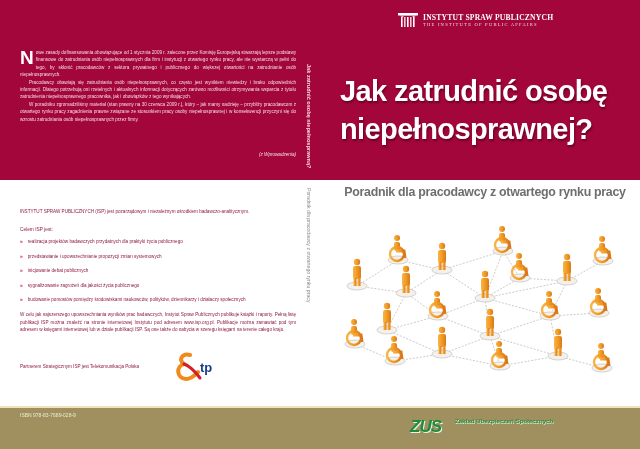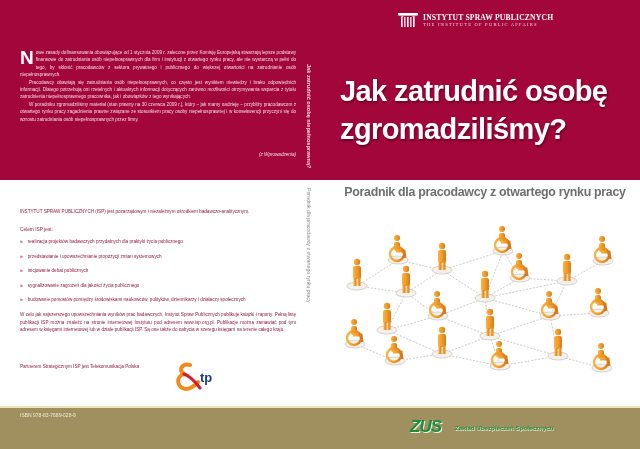--- a/index.html
+++ b/index.html
@@ -39,21 +39,21 @@
   .goals { position: absolute; left: 20px; top: 238px; margin: 0; padding: 0; list-style: none; }
   .goals li {
     color: #8e1a45; font-size: 4.6px; height: 14.5px; line-height: 7px; display: flex; gap: 5px;
   }
   .goals li .bullet { color: #c02a5d; font-weight: bold; font-size: 5px; }
   .pub-info {
     position: absolute; left: 20px; top: 311px; width: 276px;
     color: #8e1a45; font-size: 4.6px; line-height: 7.6px; text-align: justify;
   }
   .partner-text { position: absolute; left: 20px; top: 364px; color: #8e1a45; font-size: 4.6px; }
-  .tp-logo { position: absolute; left: 170px; top: 362px; width: 52px; height: 30px; }
+  .tp-logo { position: absolute; left: 170px; top: 352px; width: 52px; height: 30px; }
   .tp-logo .tp-text {
     position: absolute; left: 30px; top: 8px; font-size: 13px; font-weight: bold; color: #1b3d85;
   }
   .isbn { position: absolute; left: 20px; top: 412px; color: #f3ebd2; font-size: 5px; }
   
   .spine-title {
     position: absolute; left: 306px; top: 64px; writing-mode: vertical-rl;
     color: #f7dce6; font-size: 5.6px; font-weight: bold; white-space: nowrap;
   }
   .spine-sub {
@@ -69,21 +69,21 @@
     position: absolute; left: 340px; top: 72px; width: 290px; text-align: left;
     color: #ffffff; font-weight: bold; font-size: 29px; line-height: 38px;
     font-family: "Liberation Sans", sans-serif; letter-spacing: -0.6px;
     text-shadow: 1px 2px 2px rgba(60,0,20,0.55);
   }
   .front-subtitle {
     position: absolute; left: 340px; top: 185px; width: 290px; text-align: center;
     color: #6e6e6e; font-weight: bold; font-size: 12.4px; letter-spacing: -0.3px;
   }
   .network { position: absolute; left: 340px; top: 208px; width: 300px; height: 190px; }
-  .zus-logo { position: absolute; left: 410px; top: 417px; display: flex; align-items: center; gap: 14px; }
+  .zus-logo { position: absolute; left: 410px; top: 417px; display: flex; align-items: flex-start; gap: 14px; }
   .zus-logo .zus-mark {
     font-family: "Liberation Sans", sans-serif; font-weight: bold; font-style: italic;
     color: #1f8b3d; font-size: 17px; letter-spacing: -1px;
     text-shadow: 1px 1px 0 #e7f3e2;
   }
   .zus-logo .zus-name { color: #2d8f3f; font-size: 6.2px; font-weight: bold; text-shadow: 0.5px 0.5px 0 #d8ead1; }
 </style>
 </head>
 <body>
 
@@ -147,21 +147,21 @@
     <rect x="15" y="4" width="1.6" height="10" fill="#ffffff"></rect>
   </svg>
   <div class="names">
     <span class="name-pl">INSTYTUT SPRAW PUBLICZNYCH</span>
     <span class="name-en">THE INSTITUTE OF PUBLIC AFFAIRS</span>
   </div>
 </div>
 
 <div class="front-title">
   <div>Jak zatrudnić osobę</div>
-  <div>zgromadziliśmy?</div>
+  <div>niepełnosprawnej?</div>
 </div>
 
 <div class="front-subtitle">Poradnik dla pracodawcy z otwartego rynku pracy</div>
 
 <svg class="network" viewBox="0 0 300 190">
   <defs>
     <linearGradient id="og" x1="0" x2="1">
       <stop offset="0" stop-color="#f7b44a"></stop>
       <stop offset="0.5" stop-color="#f29a22"></stop>
       <stop offset="1" stop-color="#d9781a"></stop>

